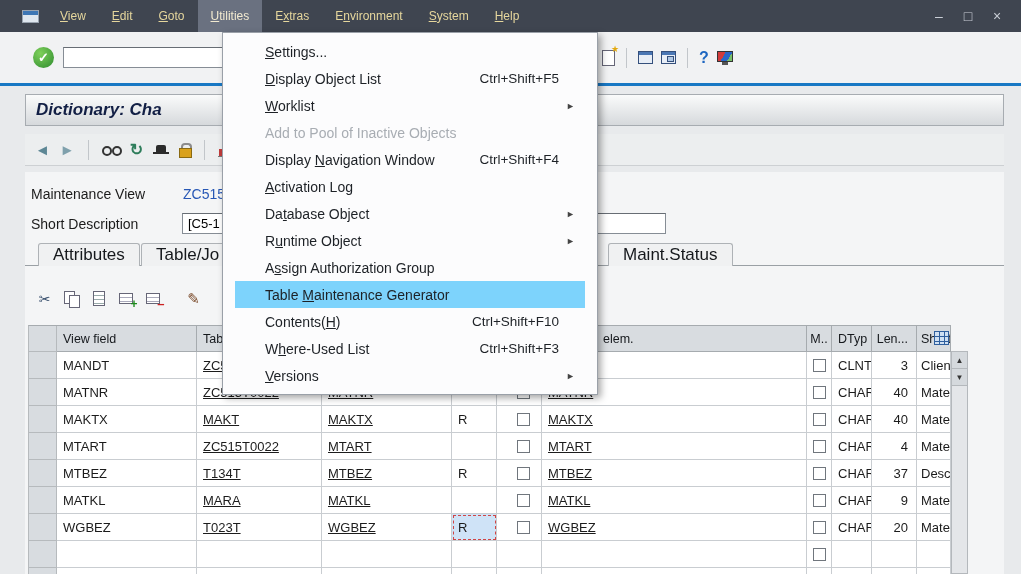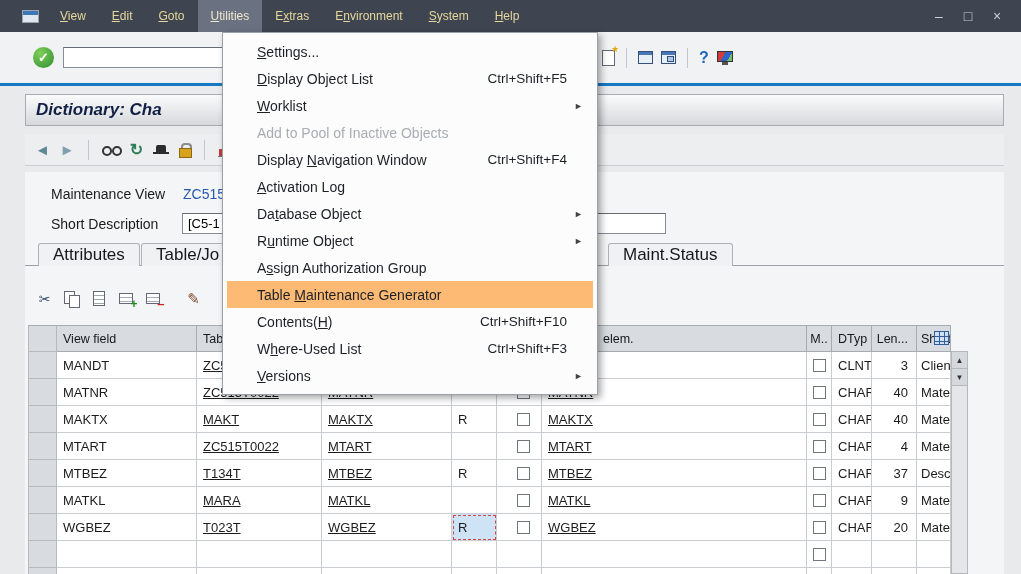--- a/index.html
+++ b/index.html
@@ -53,21 +53,21 @@
   .ic-lock { position:relative; width:12px; height:14px; }
   .ic-lock::before { content:""; position:absolute; left:2px; top:0; width:7px; height:6px; border:2px solid #8c8c8c; border-bottom:none; border-radius:4px 4px 0 0; }
   .ic-lock::after  { content:""; position:absolute; left:0; top:5px; width:11px; height:8px; background:#d9a11c; border:1px solid #8a6a12; }
   .ic-chart { position:relative; width:16px; height:14px; border-bottom:1px solid #777; }
   .ic-chart::before { content:""; position:absolute; bottom:0; left:1px; width:3px; height:7px; background:#c23c3c; }
   .ic-chart::after  { content:""; position:absolute; bottom:0; left:6px; width:3px; height:11px; background:#2a66c8; }
   .ic-chart i { position:absolute; bottom:0; left:11px; width:3px; height:5px; background:#e0a50a; }
 
   
   #workarea { position:absolute; left:25px; top:172px; width:979px; height:402px; background:#f4f5f6; overflow:hidden; }
-  .flabel { position:absolute; left:6px; font-size:14px; color:#1b1b1b;margin-left:20px; }
+  .flabel { position:absolute; left:6px; font-size:14px; color:#1b1b1b; }
   .fl1 { top:14px; } .fl2 { top:44px; }
   .fvalue { position:absolute; left:158px; top:14px; font-size:14px; color:#2757b5; }
   #shortdesc { position:absolute; left:157px; top:41px; width:484px; height:21px; border:1px solid #868d95; border-top-color:#676d74; background:#fff; padding:0 5px; font-size:13px; font-family:inherit; }
 
   #tabstrip { position:absolute; left:0; top:70px; width:979px; height:24px; border-bottom:1px solid #9aa0a5; }
   .tab { position:absolute; top:1px; height:23px; background:#f0f1f2; border:1px solid #aeb2b6; border-bottom:none; border-radius:3px 3px 0 0; padding:0 14px; line-height:22px; font-size:17px; color:#15181c; white-space:nowrap; }
   .tab.t1 { left:13px; min-width:100px; }
   .tab.t2 { left:116px; min-width:120px; }
   .tab.t3 { left:583px; min-width:112px; }
 
@@ -104,23 +104,23 @@
   .gridicon { position:absolute; right:1px; top:5px; width:15px; height:14px; border:1px solid #2f5f9e; background:#cfe0f2; }
   .gridicon::before { content:""; position:absolute; left:4px; top:0; bottom:0; width:1px; background:#2f5f9e; box-shadow:5px 0 0 #2f5f9e; }
   .gridicon::after  { content:""; position:absolute; top:4px; left:0; right:0; height:1px; background:#2f5f9e; box-shadow:0 5px 0 #2f5f9e; }
 
   #vscroll { position:absolute; left:926px; top:179px; width:17px; height:223px; background:#e4e6e9; border:1px solid #b4b8bc; }
   .sbtn { height:17px; border-bottom:1px solid #b4b8bc; background:#d5d9dd; display:flex; align-items:center; justify-content:center; }
   .sbtn::after { content:"▲"; font-size:8px; color:#333; }
   .sbtn.down::after { content:"▼"; }
 
   
-  #dropdown { position:absolute; left:222px; top:32px; width:376px; z-index:60; background:#fcfcfd; border:1px solid #9aa0a8; box-shadow:3px 3px 7px rgba(0,0,0,.35); padding:5px 4px; }
+  #dropdown { position:absolute; left:222px; top:32px; width:376px; z-index:60; background:#fcfcfd; border:1px solid #9aa0a8; box-shadow:3px 3px 7px rgba(0,0,0,.35); padding:5px 12px; }
   .ditem { height:27px; display:flex; align-items:center; padding:0 10px 0 30px; font-size:14px; color:#1d2126; white-space:nowrap; cursor:default; }
-  .ditem.is-highlighted { background:#fdba74; }
+  .ditem.is-highlighted { background:#7dd3fc; }
   .ditem.is-disabled, .ditem.is-disabled .dshort { color:#a8adb3; }
   .dshort { margin-left:auto; font-size:13.5px; padding-right:2px; }
   .darrow { width:14px; text-align:right; font-size:9px; color:#444; }
 </style>
 </head>
 <body>
 
 <div id="menubar">
   <span class="sysicon"></span>
 

